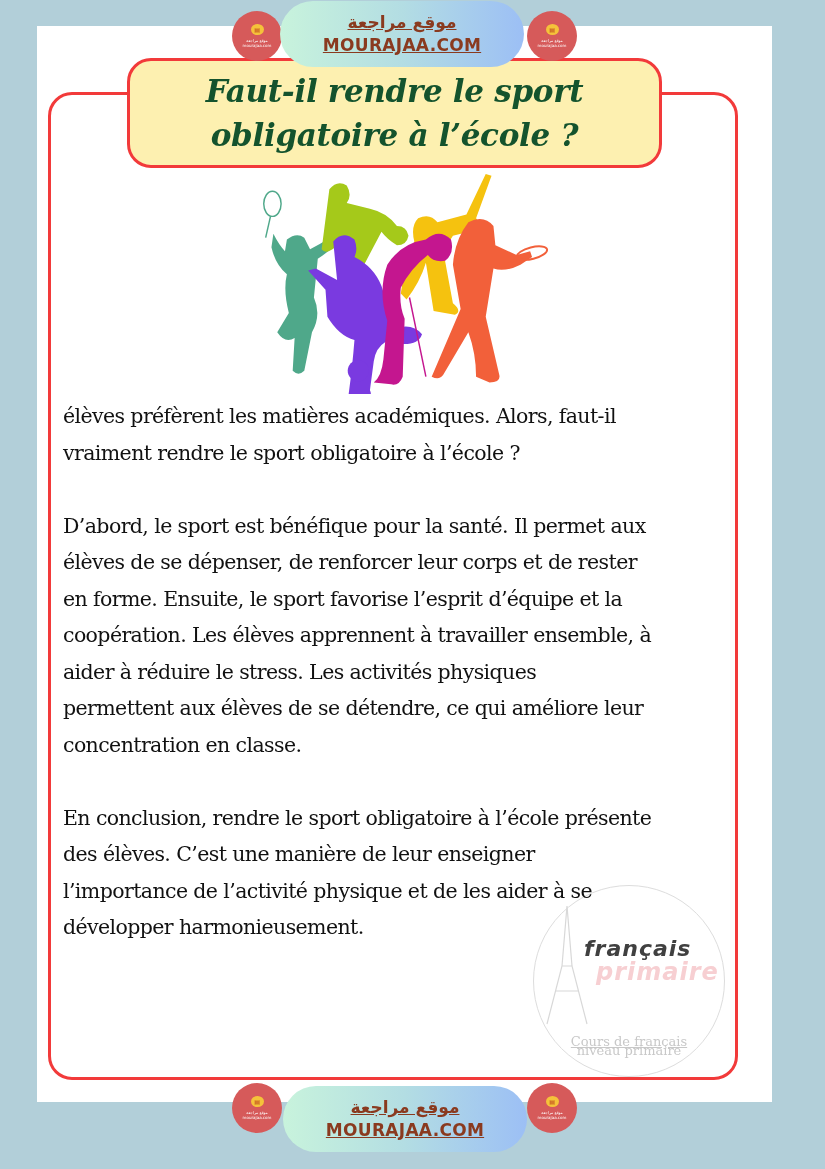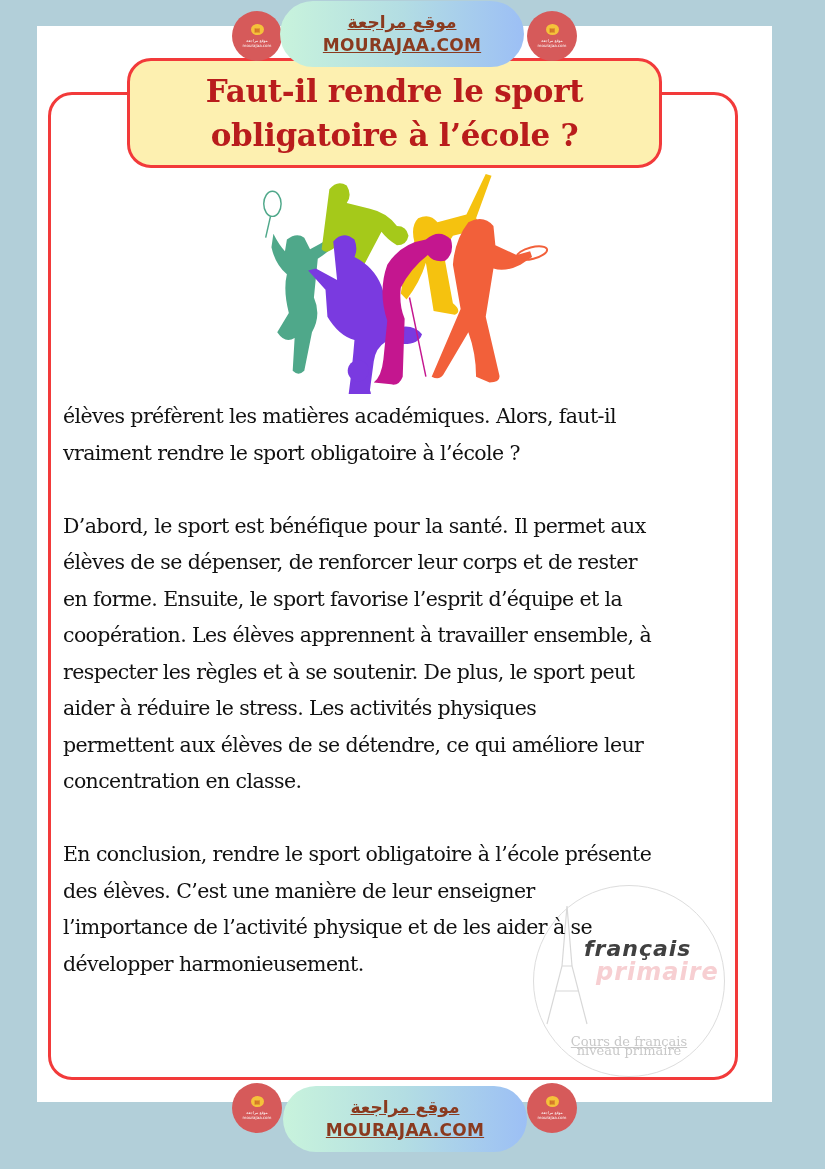--- a/index.html
+++ b/index.html
@@ -17,22 +17,22 @@
       border: 3px solid #f23a3a; border-radius: 24px; background: #ffffff;
       box-sizing: content-box;
     }
     .title-box {
       position: absolute; left: 127px; top: 58px; width: 529px; height: 104px;
       border: 3px solid #f23a3a; border-radius: 24px; background: #fdf0b0;
       display: flex; flex-direction: column; align-items: center; justify-content: center;
       z-index: 3;
     }
     .title-line {
-      font-family: "DejaVu Serif", serif; font-weight: bold;
-      font-size: 31px; line-height: 44px; color: #b91c1c; letter-spacing: -0.3px; text-align: center;
+      font-family: "DejaVu Serif", serif; font-style: italic; font-weight: bold;
+      font-size: 31px; line-height: 44px; color: #14532d; letter-spacing: -0.3px; text-align: center;
     }
     .brand-pill {
       position: absolute; width: 244px; height: 66px; border-radius: 33px;
       background: linear-gradient(90deg, #c8f3dc 0%, #b3dde3 50%, #9cbff5 100%);
       display: flex; flex-direction: column; align-items: center; justify-content: center;
       z-index: 4;
     }
     .brand-pill.top { left: 280px; top: 1px; }
     .brand-pill.bottom { left: 283px; top: 1086px; }
     .brand-ar {
@@ -156,21 +156,20 @@
 <div class="body-text">
   <p class="para">
     <span class="ln">élèves préfèrent les matières académiques. Alors, faut-il</span>
     <span class="ln">vraiment rendre le sport obligatoire à l’école ?</span>
   </p>
   <p class="para">
     <span class="ln">D’abord, le sport est bénéfique pour la santé. Il permet aux</span>
     <span class="ln">élèves de se dépenser, de renforcer leur corps et de rester</span>
     <span class="ln">en forme. Ensuite, le sport favorise l’esprit d’équipe et la</span>
     <span class="ln">coopération. Les élèves apprennent à travailler ensemble, à</span>
-    <span class="ln">respecter les règles et à se soutenir. De plus, le sport peut</span>
     <span class="ln">aider à réduire le stress. Les activités physiques</span>
     <span class="ln">permettent aux élèves de se détendre, ce qui améliore leur</span>
     <span class="ln">concentration en classe.</span>
   </p>
   <p class="para">
     <span class="ln">En conclusion, rendre le sport obligatoire à l’école présente</span>
     <span class="ln">des élèves. C’est une manière de leur enseigner</span>
     <span class="ln">l’importance de l’activité physique et de les aider à se</span>
     <span class="ln">développer harmonieusement.</span>
   </p>

